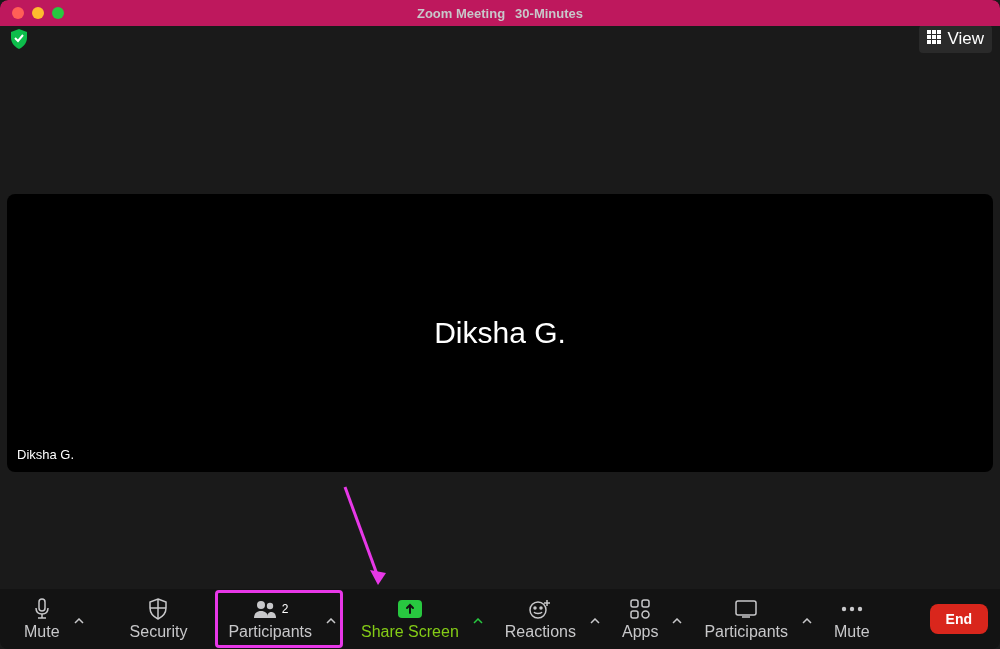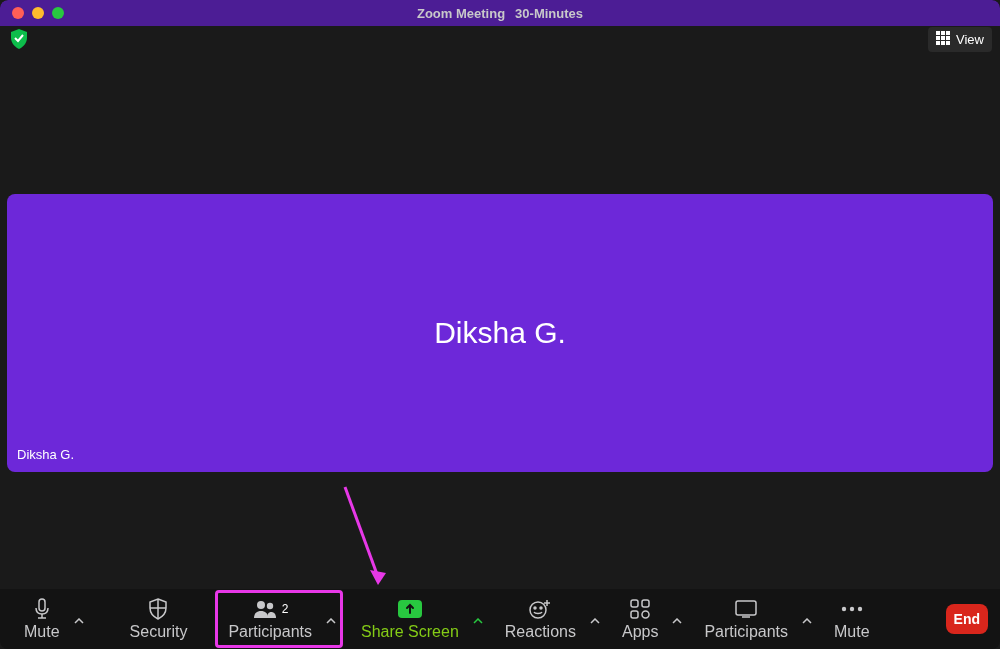--- a/index.html
+++ b/index.html
@@ -7,21 +7,21 @@
       width: 1000px;
       height: 649px;
       background: #1a1a1a;
       font-family: -apple-system, BlinkMacSystemFont, "Segoe UI", sans-serif;
       overflow: hidden;
       position: relative;
       border-radius: 8px;
     }
     .titlebar {
       height: 26px;
-      background: #4c1d95;
+      background: #be185d;
       display: flex;
       align-items: center;
       position: relative;
       border-radius: 8px 8px 0 0;
     }
     .traffic-lights {
       display: flex;
       gap: 8px;
       padding-left: 12px;
     }
@@ -58,35 +58,35 @@
       justify-content: center;
     }
     .view-button {
       display: flex;
       align-items: center;
       gap: 6px;
       background: #2a2a2a;
       color: #fff;
       padding: 4px 8px;
       border-radius: 4px;
-      font-size: 13px;
+      font-size: 17px;
       cursor: pointer;
     }
     .video-area {
       position: absolute;
       top: 194px;
       left: 7px;
       right: 7px;
       height: 278px;
       display: flex;
       gap: 7px;
     }
     .video-tile {
       flex: 1;
-      background: #6d28d9;
+      background: #000000;
       border-radius: 8px;
       position: relative;
       display: flex;
       align-items: center;
       justify-content: center;
     }
     .tile-name-center {
       color: #fff;
       font-size: 30px;
       font-weight: 400;
@@ -210,21 +210,21 @@
       background: #28c840;
       border-radius: 4px;
       display: flex;
       align-items: center;
       justify-content: center;
     }
     .end-button {
       margin-left: auto;
       background: #d9261c;
       color: #fff;
-      padding: 7px 8px;
+      padding: 7px 16px;
       border-radius: 8px;
       font-size: 14px;
       font-weight: 600;
       cursor: pointer;
     }
     .toolbar-center {
       display: flex;
       align-items: center;
       margin-left: 2px;
     }

